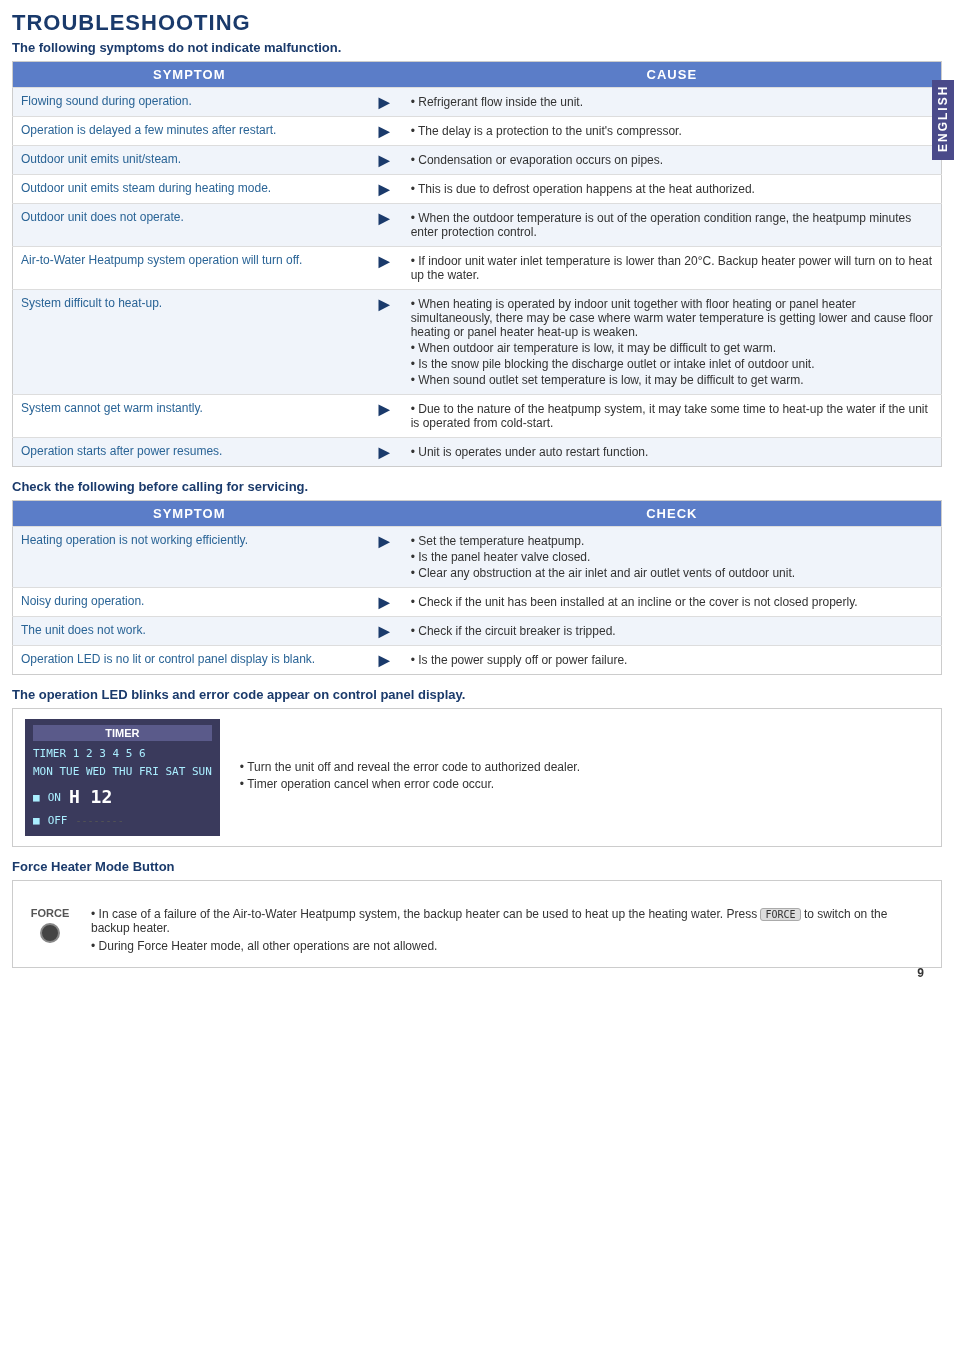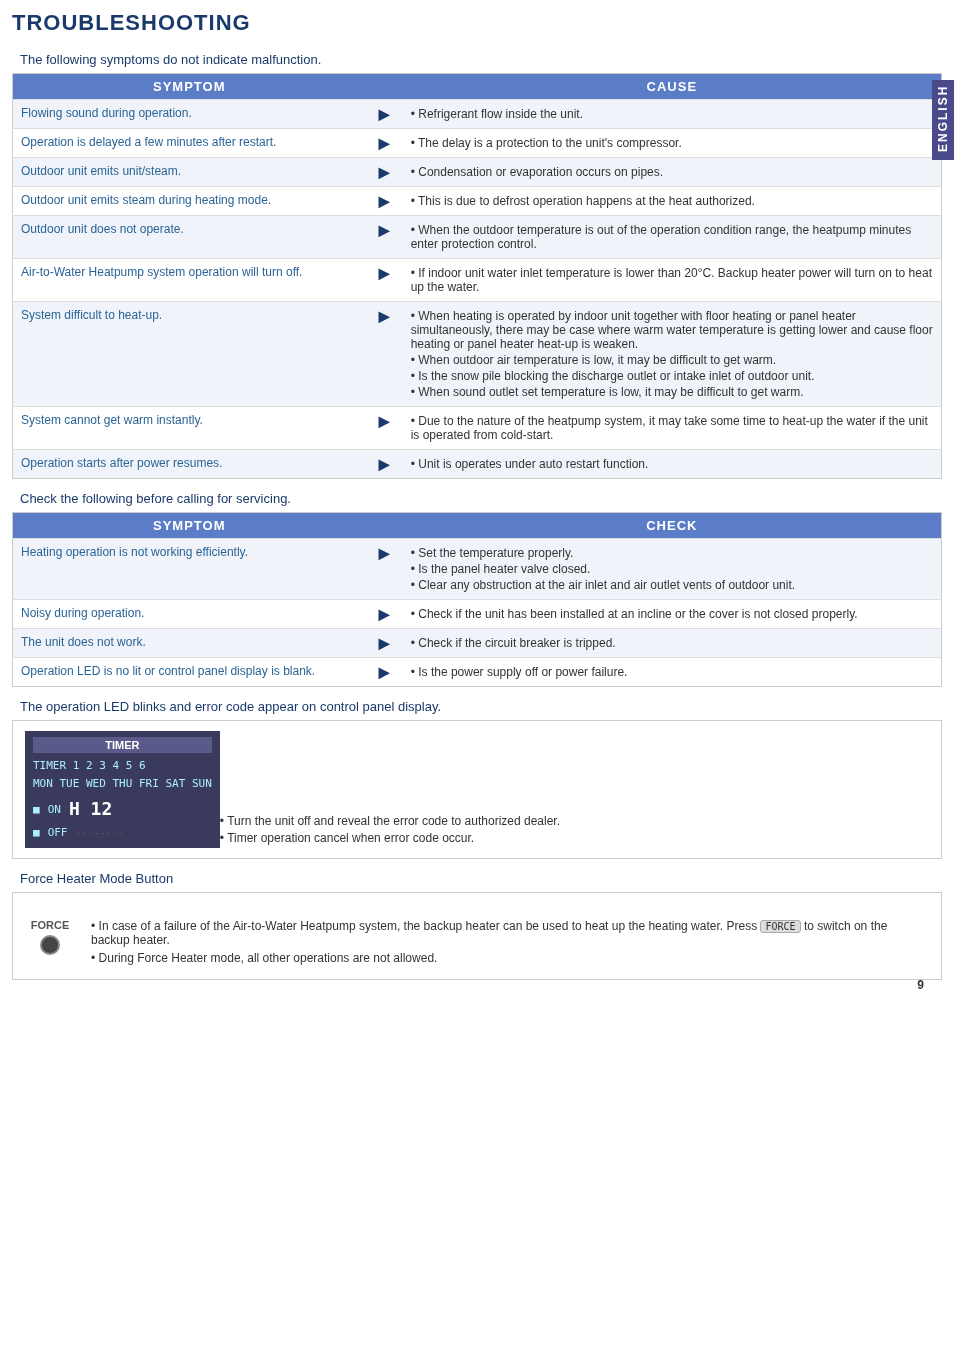--- a/index.html
+++ b/index.html
@@ -31,29 +31,28 @@
       padding: 8px 4px;
       letter-spacing: 2px;
       text-align: center;
       height: 80px;
     }
     h1.main-title {
       color: #1a3a6b;
       font-size: 22px;
       font-weight: 900;
       text-transform: uppercase;
-      margin-bottom: 16px;
+      margin-bottom: 4px;
       letter-spacing: 1px;
     }
     h2.section-title {
       color: #1a3a6b;
       font-size: 13px;
-      font-weight: 400;
+      font-weight: 700;
       margin-bottom: 6px;
-      margin-left: 8px;
     }
     
     .trouble-table {
       width: 100%;
       border-collapse: collapse;
       margin-bottom: 12px;
       border: 1px solid #ccc;
     }
     .trouble-table th {
       background: #5b7dc8;
@@ -103,21 +102,22 @@
     }
     .row-odd {
       background: #ffffff;
     }
     
     .led-section {
       border: 1px solid #ccc;
       padding: 10px 12px;
       margin-bottom: 12px;
       display: flex;
-      align-items: flex-end;
+      gap: 20px;
+      align-items: center;
     }
     .timer-box {
       background: #3a3a5c;
       color: #fff;
       padding: 6px 8px;
       font-size: 10px;
       min-width: 110px;
     }
     .timer-box .timer-title {
       background: #5a5a8a;
@@ -338,21 +338,21 @@
         <th style="width:24px;"></th>
         <th>CHECK</th>
       </tr>
     </thead>
     <tbody id="section2-tbody">
     <tr class="row-even">
           <td class="symptom-col">Heating operation is not working efficiently.</td>
           <td class="arrow-col">▶</td>
           <td class="check-col">
             <ul>
-              <li>Set the temperature properly.</li>
+              <li>Set the temperature heatpump.</li>
               <li>Is the panel heater valve closed.</li>
               <li>Clear any obstruction at the air inlet and air outlet vents of outdoor unit.</li>
             </ul>
           </td>
         </tr>
         <tr class="row-odd">
           <td class="symptom-col">Noisy during operation.</td>
           <td class="arrow-col">▶</td>
           <td class="check-col">
             <ul>

